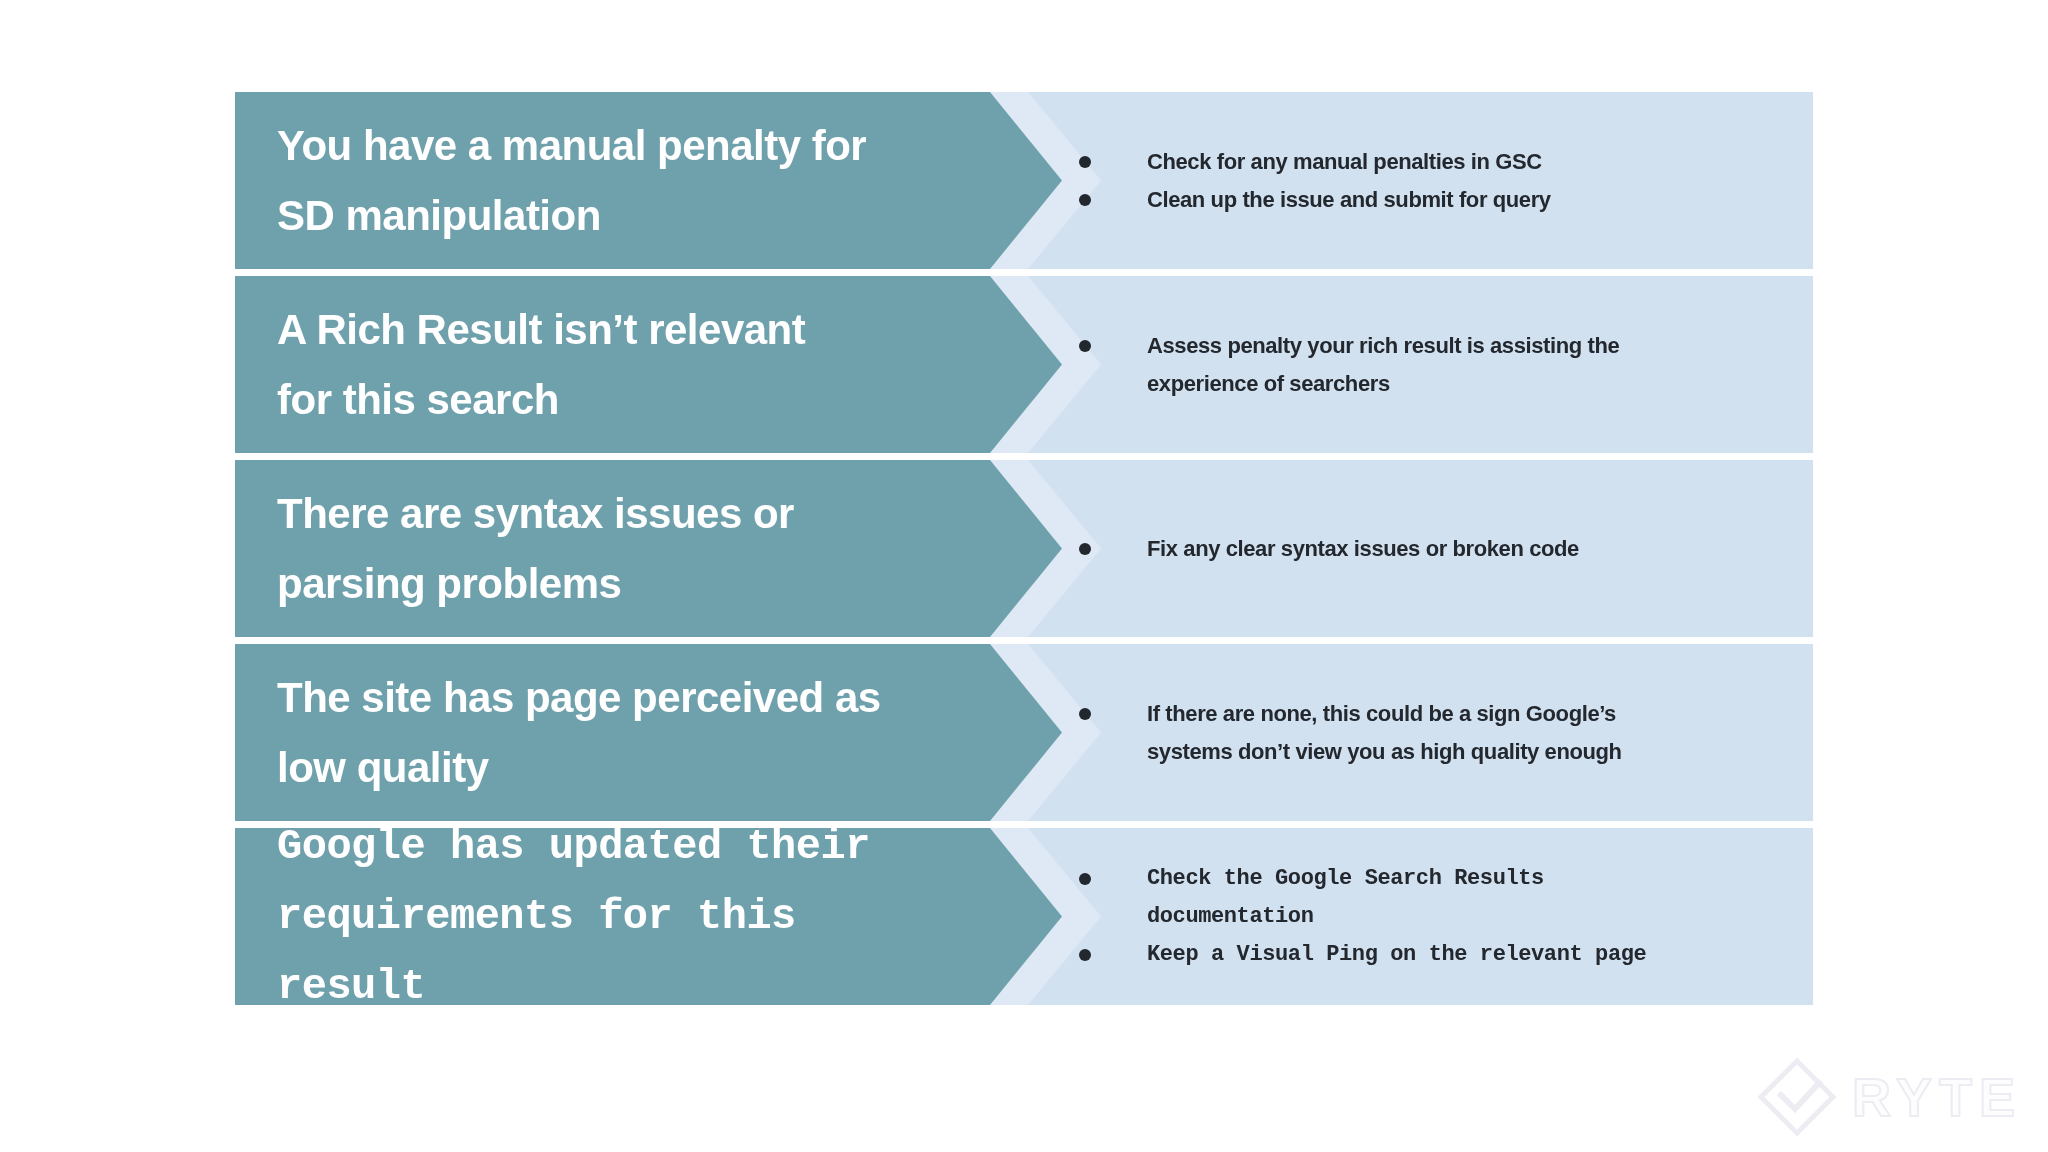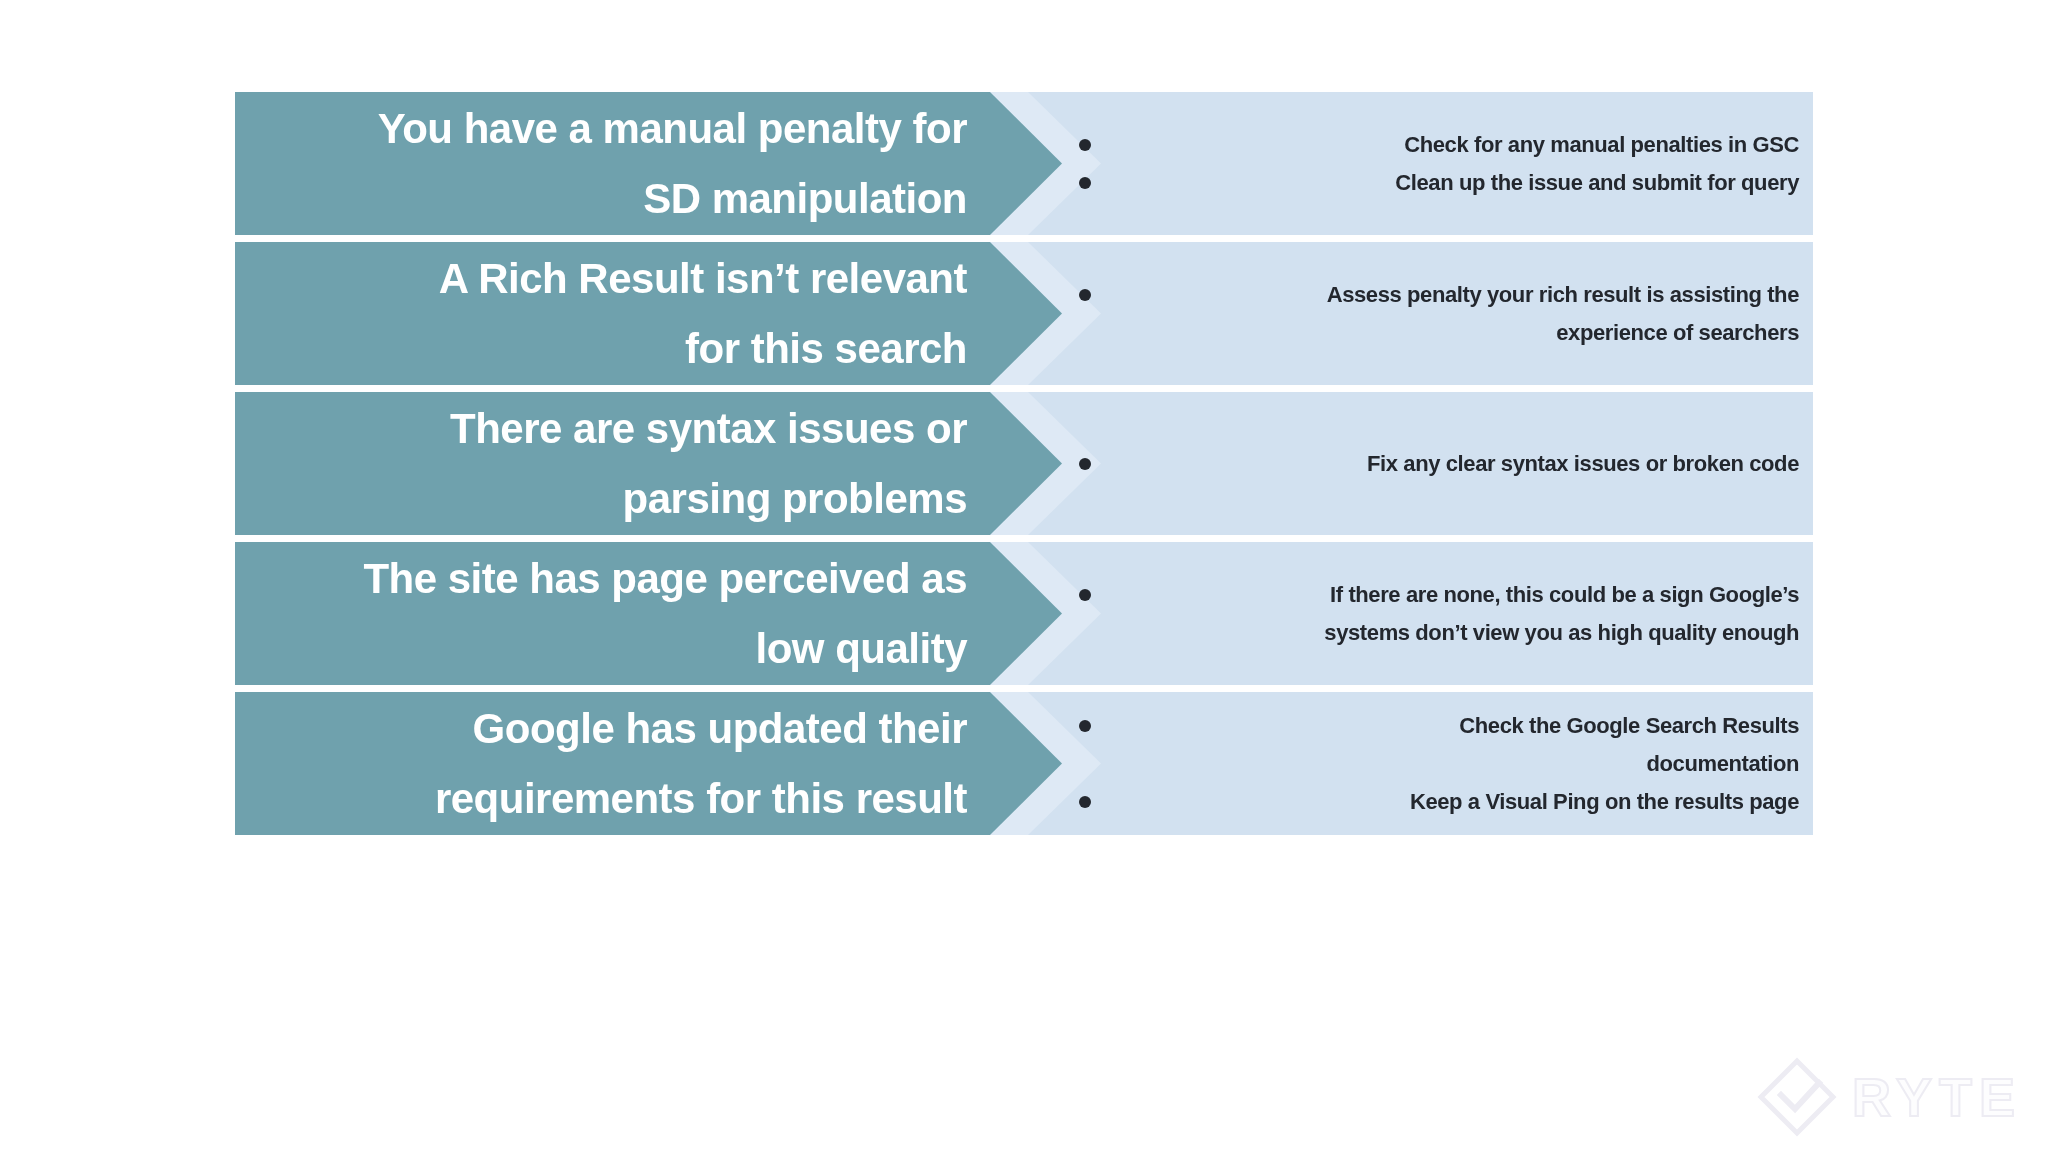--- a/index.html
+++ b/index.html
@@ -20,27 +20,26 @@
   .table {
     position: absolute;
     left: 235px;
     top: 92px;
     width: 1578px;
     height: 913px;
   }
   .row {
     position: relative;
     width: 1578px;
-    height: 143px;
+    height: 177px;
     margin-bottom: 7px;
     background: var(--panel-blue, #D2E1F0);
     overflow: hidden;
-    text-align: right;
-  }
-  .row:last-child { margin-bottom: 0; }
+  }
+  .row:last-child { margin-bottom: 0; font-family: Liberation Mono, monospace; }
   .ghost-chevron {
     position: absolute;
     inset: 0;
     background: var(--ghost-blue, #DEE9F5);
     clip-path: polygon(0 0, 793px 0, 866px 50%, 793px 100%, 0 100%);
   }
   .arrow-chevron {
     position: absolute;
     inset: 0;
     background: var(--arrow-teal, #6FA1AD);
@@ -182,21 +181,21 @@
 requirements for this result</div>
       </div>
       <div class="bullets">
         <div class="bullet-item">
           <span class="bullet-dot"></span>
           <span class="bullet-text">Check the Google Search Results
 documentation</span>
         </div>
         <div class="bullet-item">
           <span class="bullet-dot"></span>
-          <span class="bullet-text">Keep a Visual Ping on the results page</span>
+          <span class="bullet-text">Keep a Visual Ping on the relevant page</span>
         </div>
       </div>
     </div>
 
   </div>
 
   <div class="watermark">
     <svg width="82" height="82" viewBox="0 0 82 82">
       <path d="M41 5 L77 41 L41 77 L5 41 Z" fill="none" stroke="#EDECF3" stroke-width="5" stroke-linejoin="miter"></path>
       <path d="M25 39 L39 53 L63 27" fill="none" stroke="#EDECF3" stroke-width="6" stroke-linecap="square"></path>

